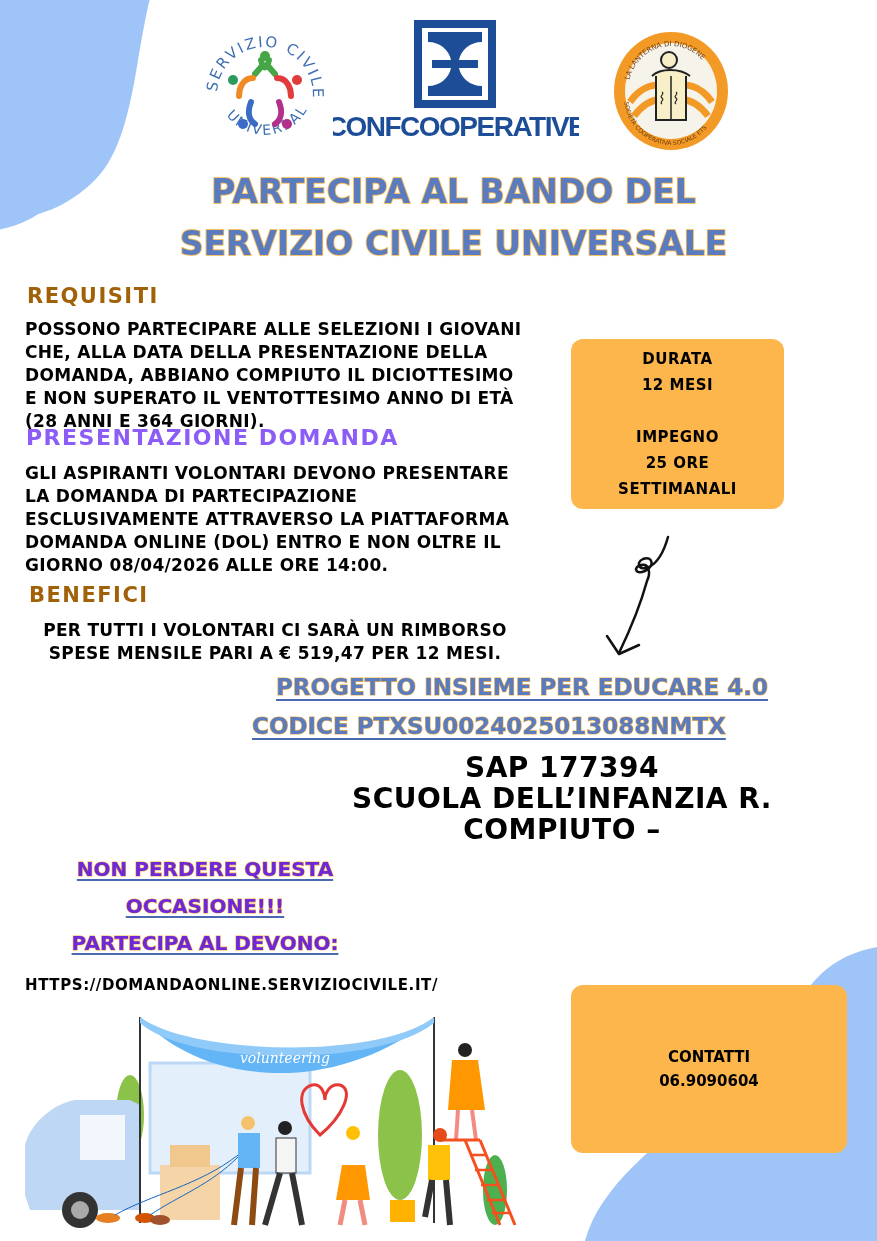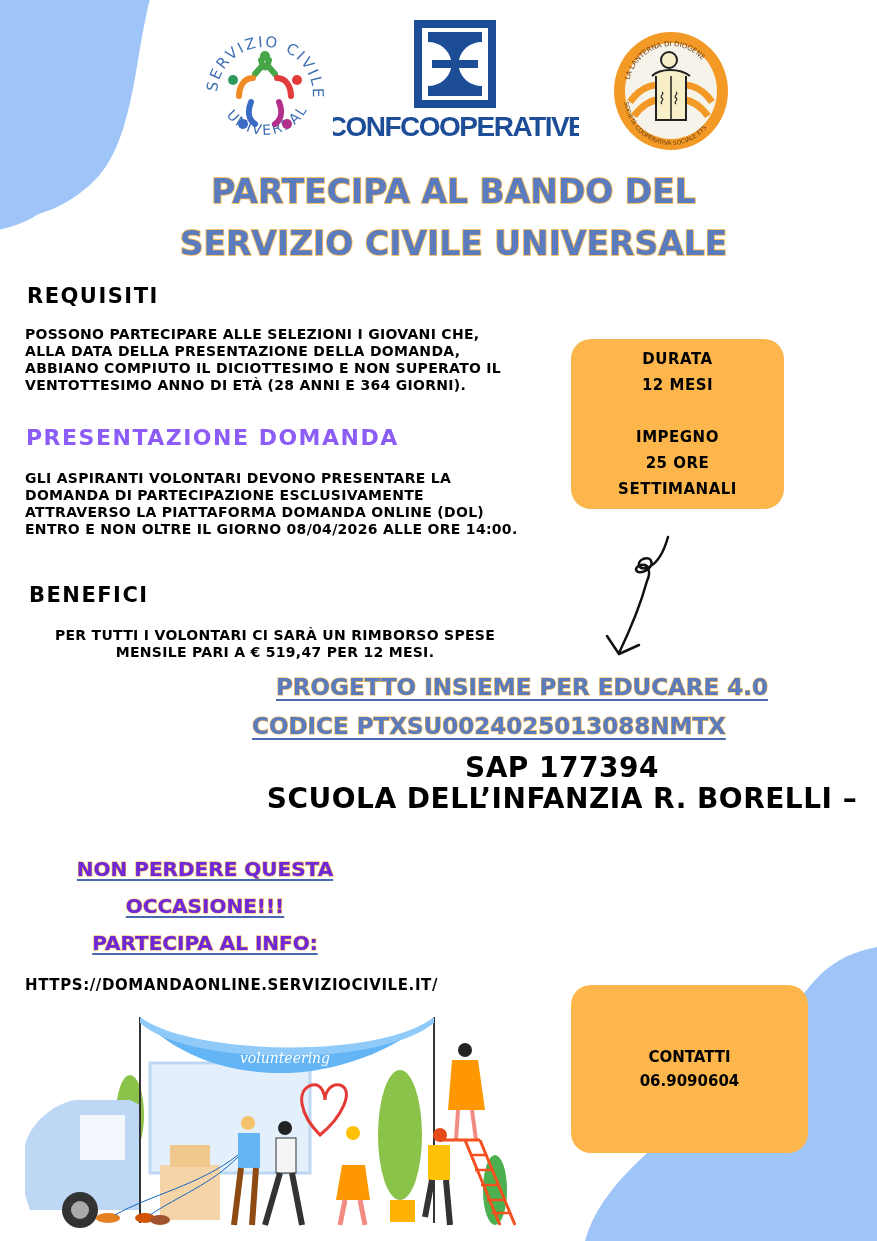--- a/index.html
+++ b/index.html
@@ -22,42 +22,41 @@
       paint-order: stroke fill;
       text-shadow: 0 0 2px #f9c46a, 0 0 1px #f4b247;
     }
     .title-1 { top: 172px; font-size: 33px; left: 15px; }
     .title-2 { top: 224px; font-size: 33px; left: 15px; }
 
     .section-heading {
       position: absolute; font-weight: bold; font-family: "DejaVu Sans", sans-serif;
       letter-spacing: 1.5px;
     }
-    .h-req { left: 27px; top: 284px; font-size: 21px; color: #000000; text-align: center; }
+    .h-req { left: 27px; top: 284px; font-size: 21px; color: #a16207; text-align: center; }
     .h-pres { left: 26px; top: 425px; font-size: 22px; color: #8b5cf6; }
-    .h-ben { left: 29px; top: 583px; font-size: 21px; color: #000000; }
+    .h-ben { left: 29px; top: 583px; font-size: 21px; color: #a16207; }
 
     .body-text {
-      position: absolute; font-weight: bold; font-size: 14px; line-height: 17px;
+      position: absolute; font-weight: bold; font-size: 17px; line-height: 23px;
       letter-spacing: 0.3px; text-transform: uppercase;
       font-family: "DejaVu Sans", sans-serif;
-      margin-top: 8px;
     }
     .t-req { left: 25px; top: 318px; width: 500px; }
     .t-pres { left: 25px; top: 462px; width: 500px; }
     .t-ben { left: 25px; top: 619px; width: 500px; text-align: center; }
 
     .orange-box {
-      position: absolute; background: #fcb64b; border-radius: 20px;
+      position: absolute; background: #fcb64b; border-radius: 12px;
       text-align: center; font-weight: bold; text-transform: uppercase;
       display: flex; flex-direction: column; justify-content: center; align-items: center;
     }
     .box-durata { left: 571px; top: 339px; width: 213px; height: 170px; font-size: 15px; line-height: 26px; letter-spacing: 0.5px; }
     .box-durata .gap { height: 26px; }
-    .box-contatti { left: 571px; top: 985px; width: 237px; height: 168px; font-size: 15px; line-height: 24px; }
+    .box-contatti { left: 571px; top: 985px; width: 276px; height: 168px; font-size: 15px; line-height: 24px; }
     .box-contatti .email { font-size: 12px; line-height: 22px; }
 
     .arrow { position: absolute; left: 605px; top: 533px; width: 70px; height: 125px; }
 
     .project-line {
       position: absolute; font-weight: bold; color: #5a7bbd;
       -webkit-text-stroke: 1.2px #f4b247; paint-order: stroke fill;
       text-decoration: underline; text-decoration-color: #4a69b0; text-decoration-thickness: 2px;
       text-underline-offset: 4px; white-space: nowrap;
     }
@@ -169,26 +168,26 @@
 <svg class="arrow" viewBox="0 0 70 125">
   <path d="M63,4 C58,22 52,30 44,34 C34,38 30,30 38,26 C48,22 50,34 40,38 C30,42 28,34 36,32 C44,30 46,40 42,48 C36,70 26,95 14,120" stroke="#111" stroke-width="2.5" fill="none" stroke-linecap="round"></path>
   <path d="M2,103 L14,121 L34,112" stroke="#111" stroke-width="2.5" fill="none" stroke-linecap="round" stroke-linejoin="round"></path>
 </svg>
 
 <div class="project-line p1">PROGETTO INSIEME PER EDUCARE 4.0</div>
 <div class="project-line p2">CODICE PTXSU0024025013088NMTX</div>
 
 <div class="site-info">
   <div>SAP 177394</div>
-  <div>SCUOLA DELL’INFANZIA R. BORELLI –</div>
+  <div>SCUOLA DELL’INFANZIA R. COMPIUTO –</div>
 </div>
 
 <div class="cta-line c1">NON PERDERE QUESTA</div>
 <div class="cta-line c2">OCCASIONE!!!</div>
-<div class="cta-line c3">PARTECIPA AL INFO:</div>
+<div class="cta-line c3">PARTECIPA AL DEVONO:</div>
 
 <a class="url-text">HTTPS://DOMANDAONLINE.SERVIZIOCIVILE.IT/</a>
 
 <div class="orange-box box-contatti">
   <div>CONTATTI</div>
   <div>06.9090604</div>
 </div>
 
 <svg class="illustration" viewBox="0 0 515 225">
 

